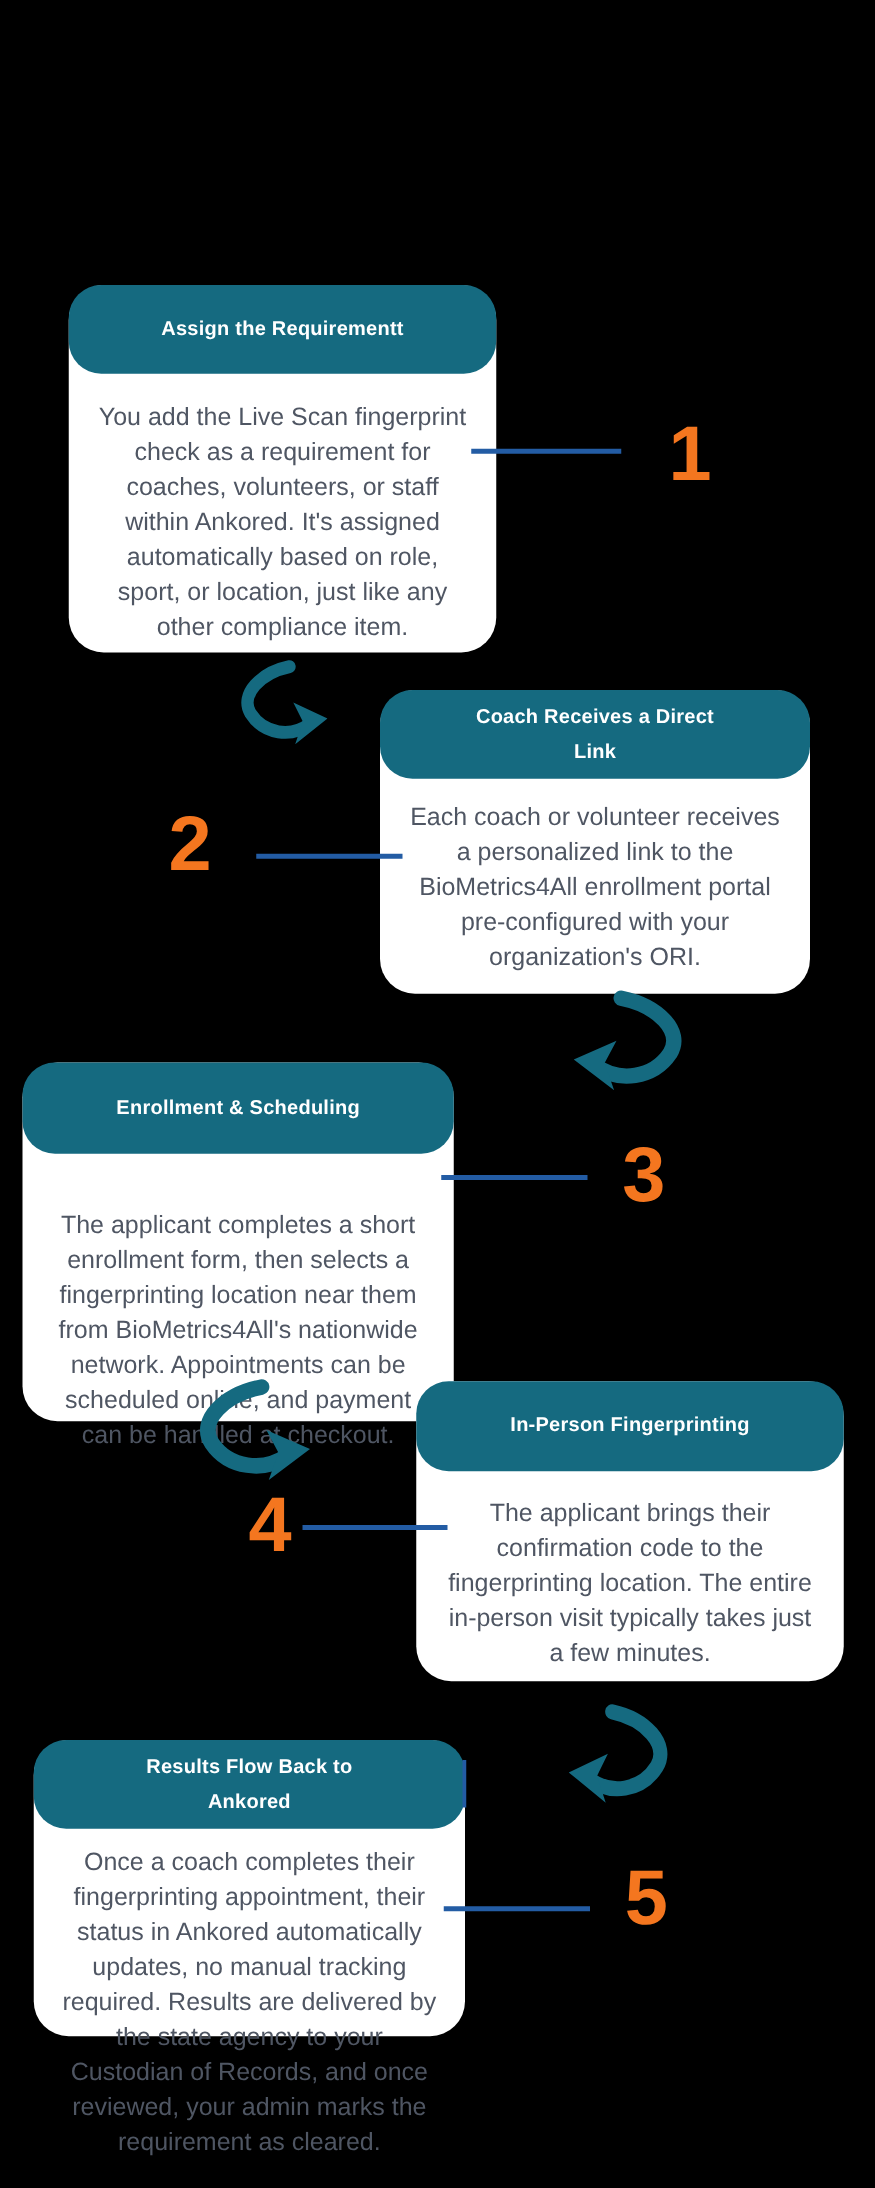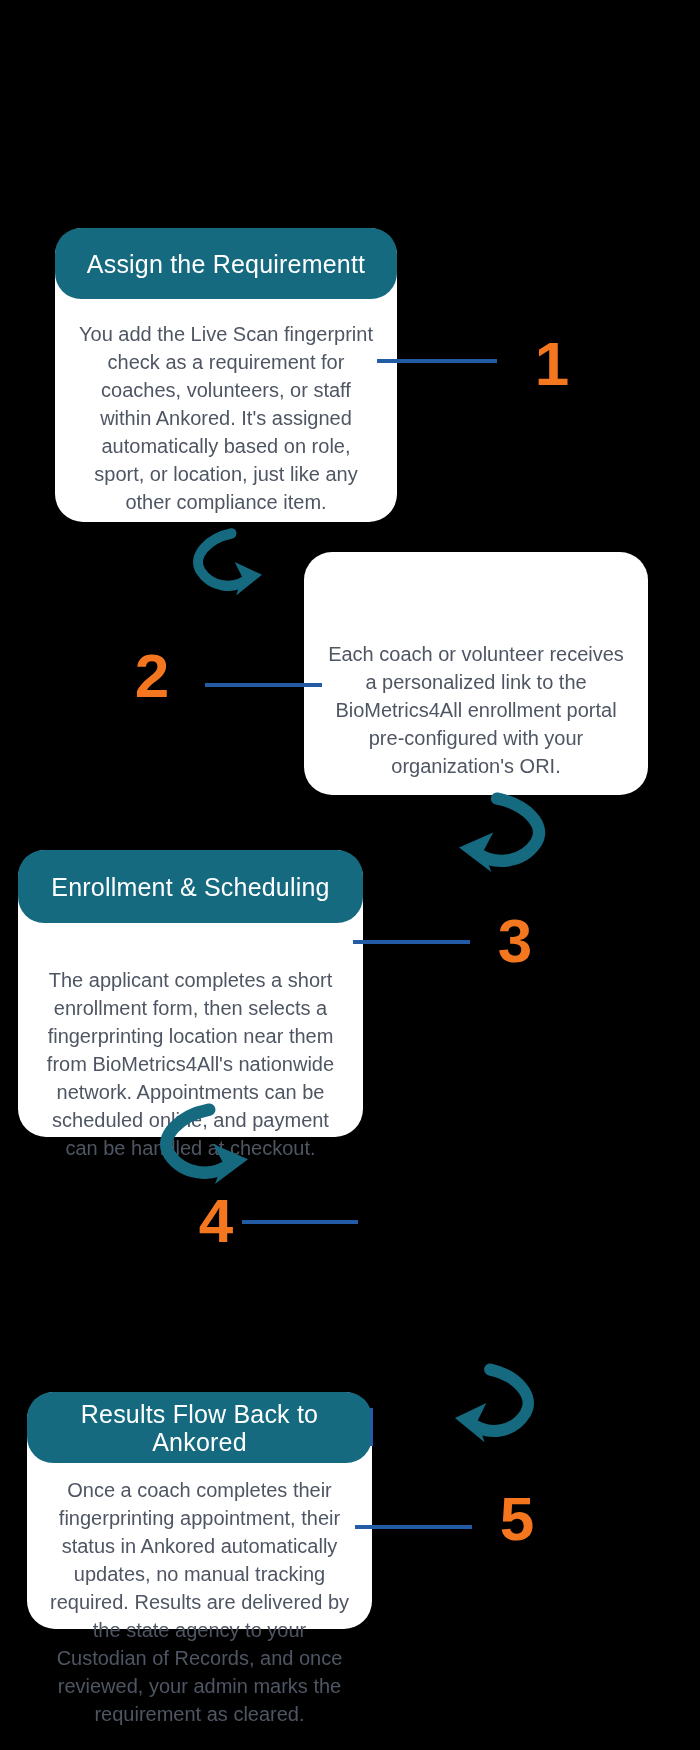--- a/index.html
+++ b/index.html
@@ -19,22 +19,22 @@
   .card-header{
     position:absolute;
     left:0;top:0;right:0;
     background:#156A80;
     border-radius:26px;
     display:flex;align-items:center;justify-content:center;
     text-align:center;
   }
   .card-title{
     color:#ffffff;
-    font-weight:normal;
-    font-size:25px;
+    font-weight:bold;
+    font-size:16px;
     line-height:28px;
     white-space:pre-line;
     letter-spacing:0.2px;
   }
   .card-body{
     position:absolute;
     left:0;right:0;
     text-align:center;
     color:#4F5663;
     font-size:20px;
@@ -130,40 +130,54 @@
     <div class="card-body">You add the Live Scan fingerprint
 check as a requirement for
 coaches, volunteers, or staff
 within Ankored. It's assigned
 automatically based on role,
 sport, or location, just like any
 other compliance item.</div>
   </div>
 
   <div class="step-card" id="card2">
+    <div class="card-header">
+      <div class="card-title">Coach Receives a Direct
+Link</div>
+    </div>
     <div class="card-body">Each coach or volunteer receives
 a personalized link to the
 BioMetrics4All enrollment portal
 pre-configured with your
 organization's ORI.</div>
   </div>
 
   <div class="step-card" id="card3">
     <div class="card-header">
       <div class="card-title">Enrollment &amp; Scheduling</div>
     </div>
     <div class="card-body">The applicant completes a short
 enrollment form, then selects a
 fingerprinting location near them
 from BioMetrics4All's nationwide
 network. Appointments can be
 scheduled online, and payment
 can be handled at checkout.</div>
   </div>
 
+  <div class="step-card" id="card4">
+    <div class="card-header">
+      <div class="card-title">In-Person Fingerprinting</div>
+    </div>
+    <div class="card-body">The applicant brings their
+confirmation code to the
+fingerprinting location. The entire
+in-person visit typically takes just
+a few minutes.</div>
+  </div>
 
   <div class="step-card" id="card5">
     <div class="card-header">
       <div class="card-title">Results Flow Back to
 Ankored</div>
     </div>
     <div class="card-body">Once a coach completes their
 fingerprinting appointment, their
 status in Ankored automatically
 updates, no manual tracking

